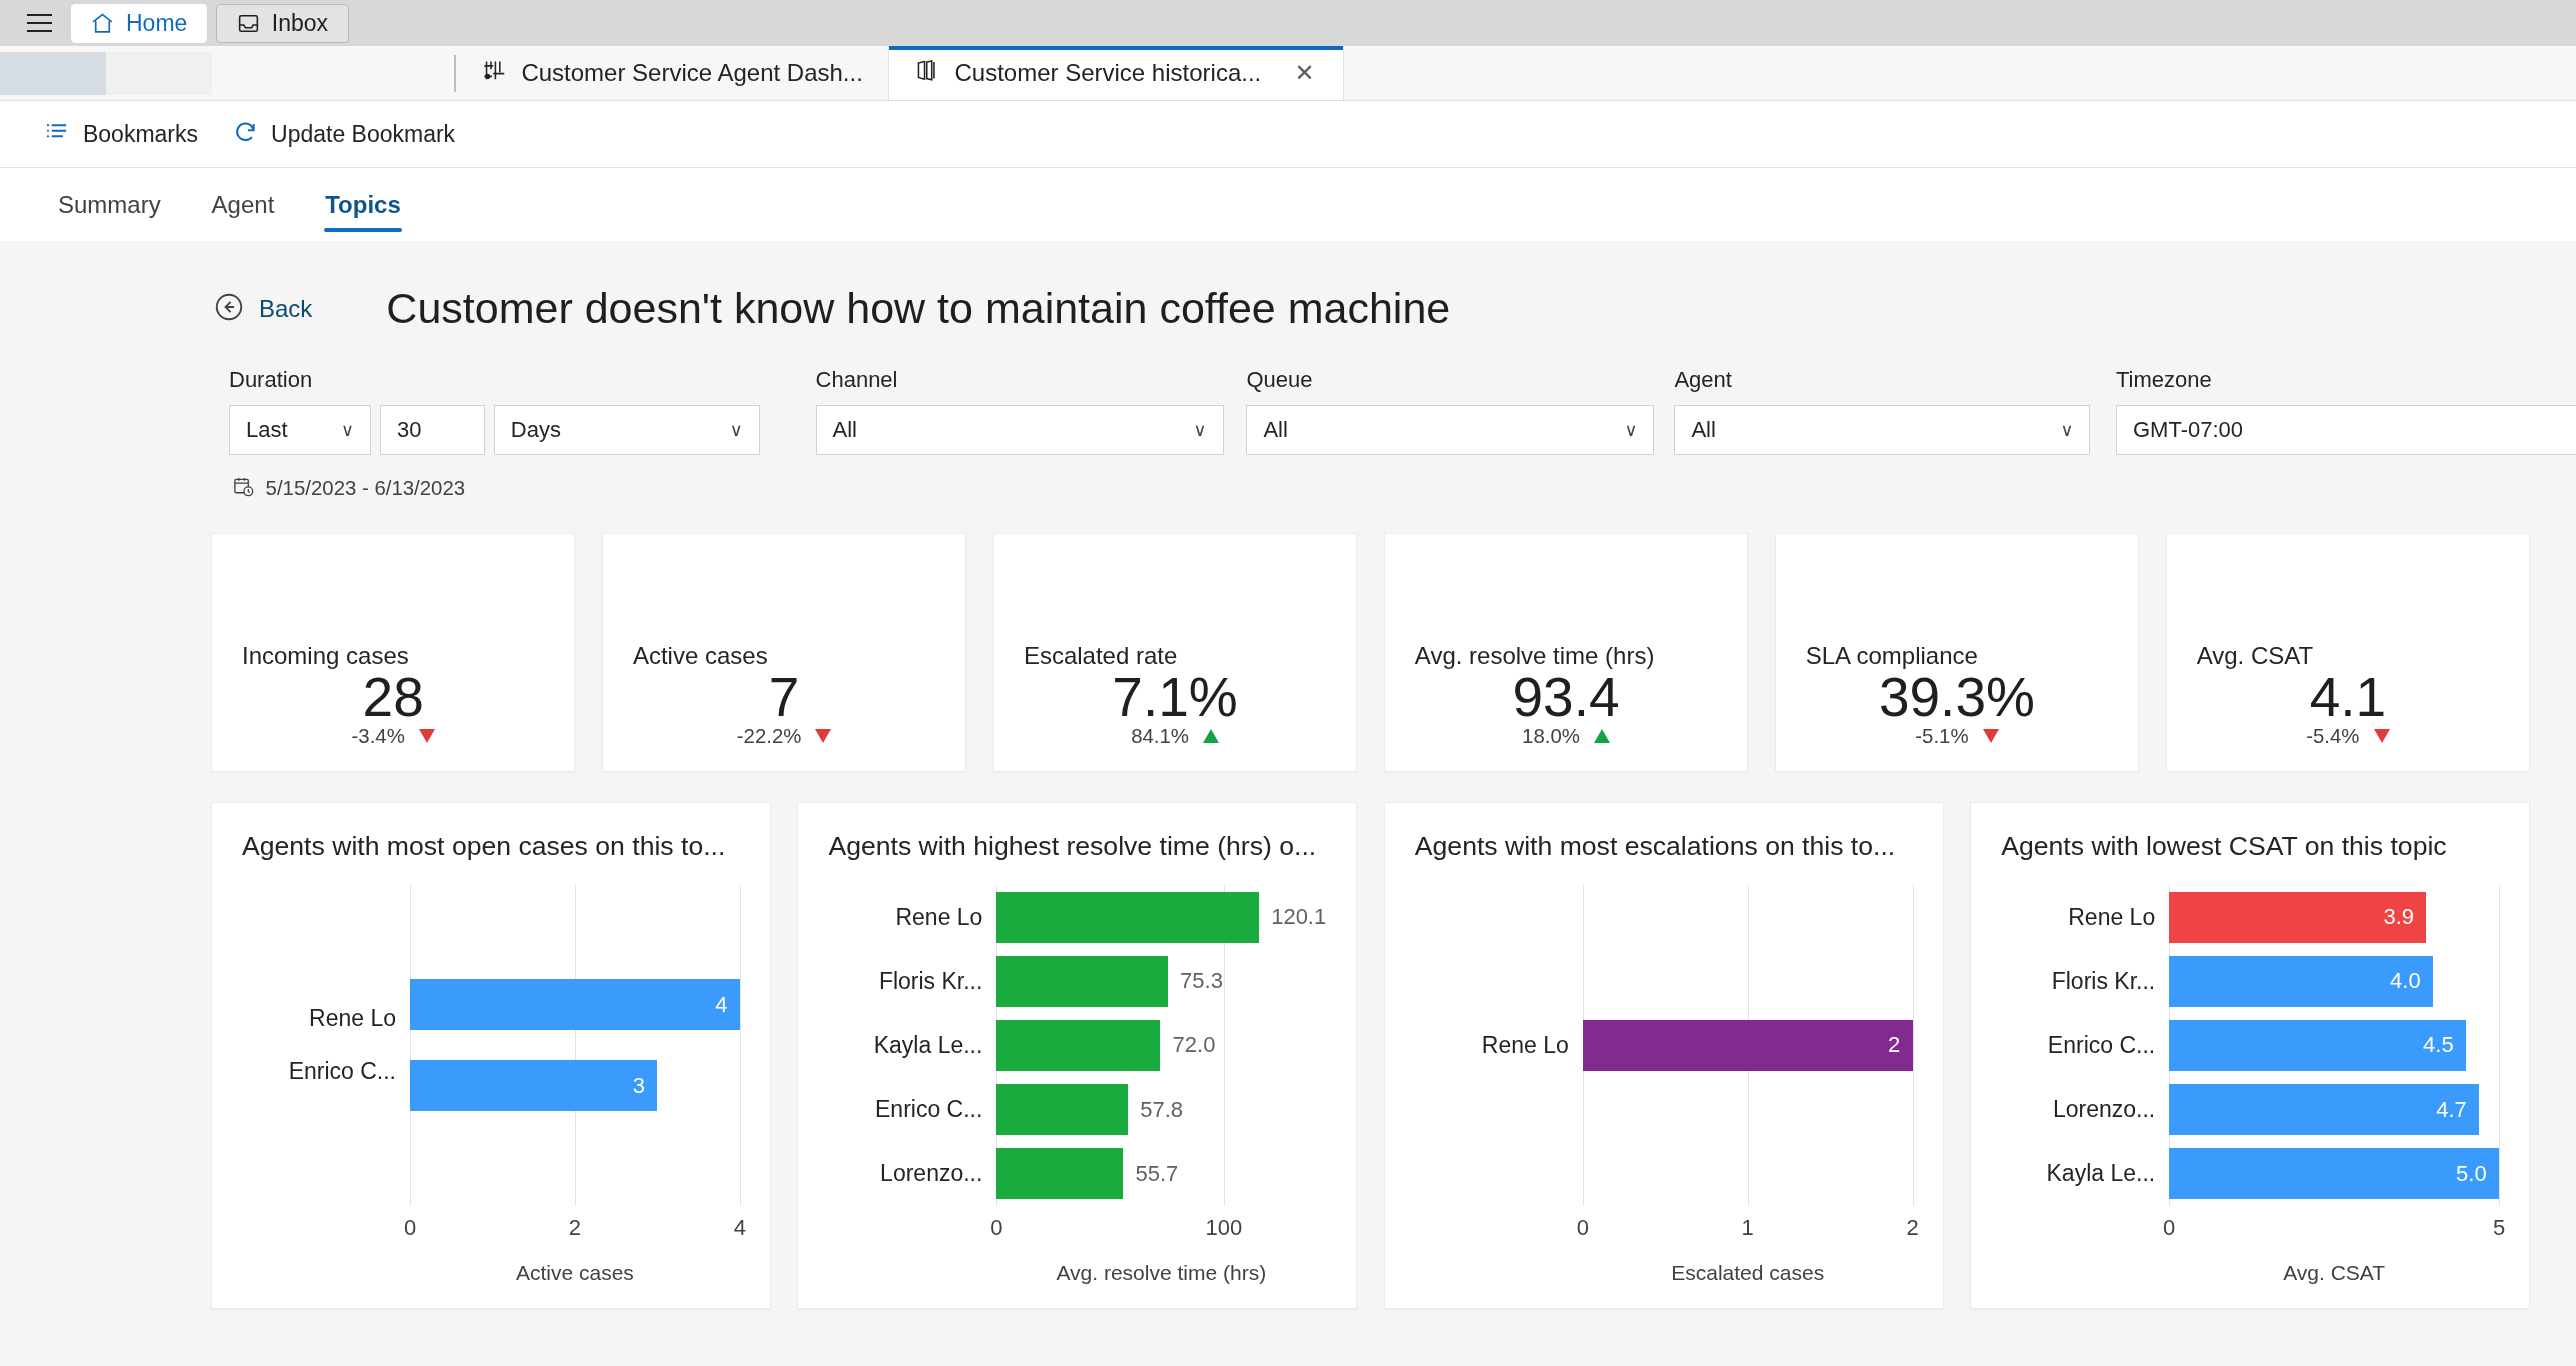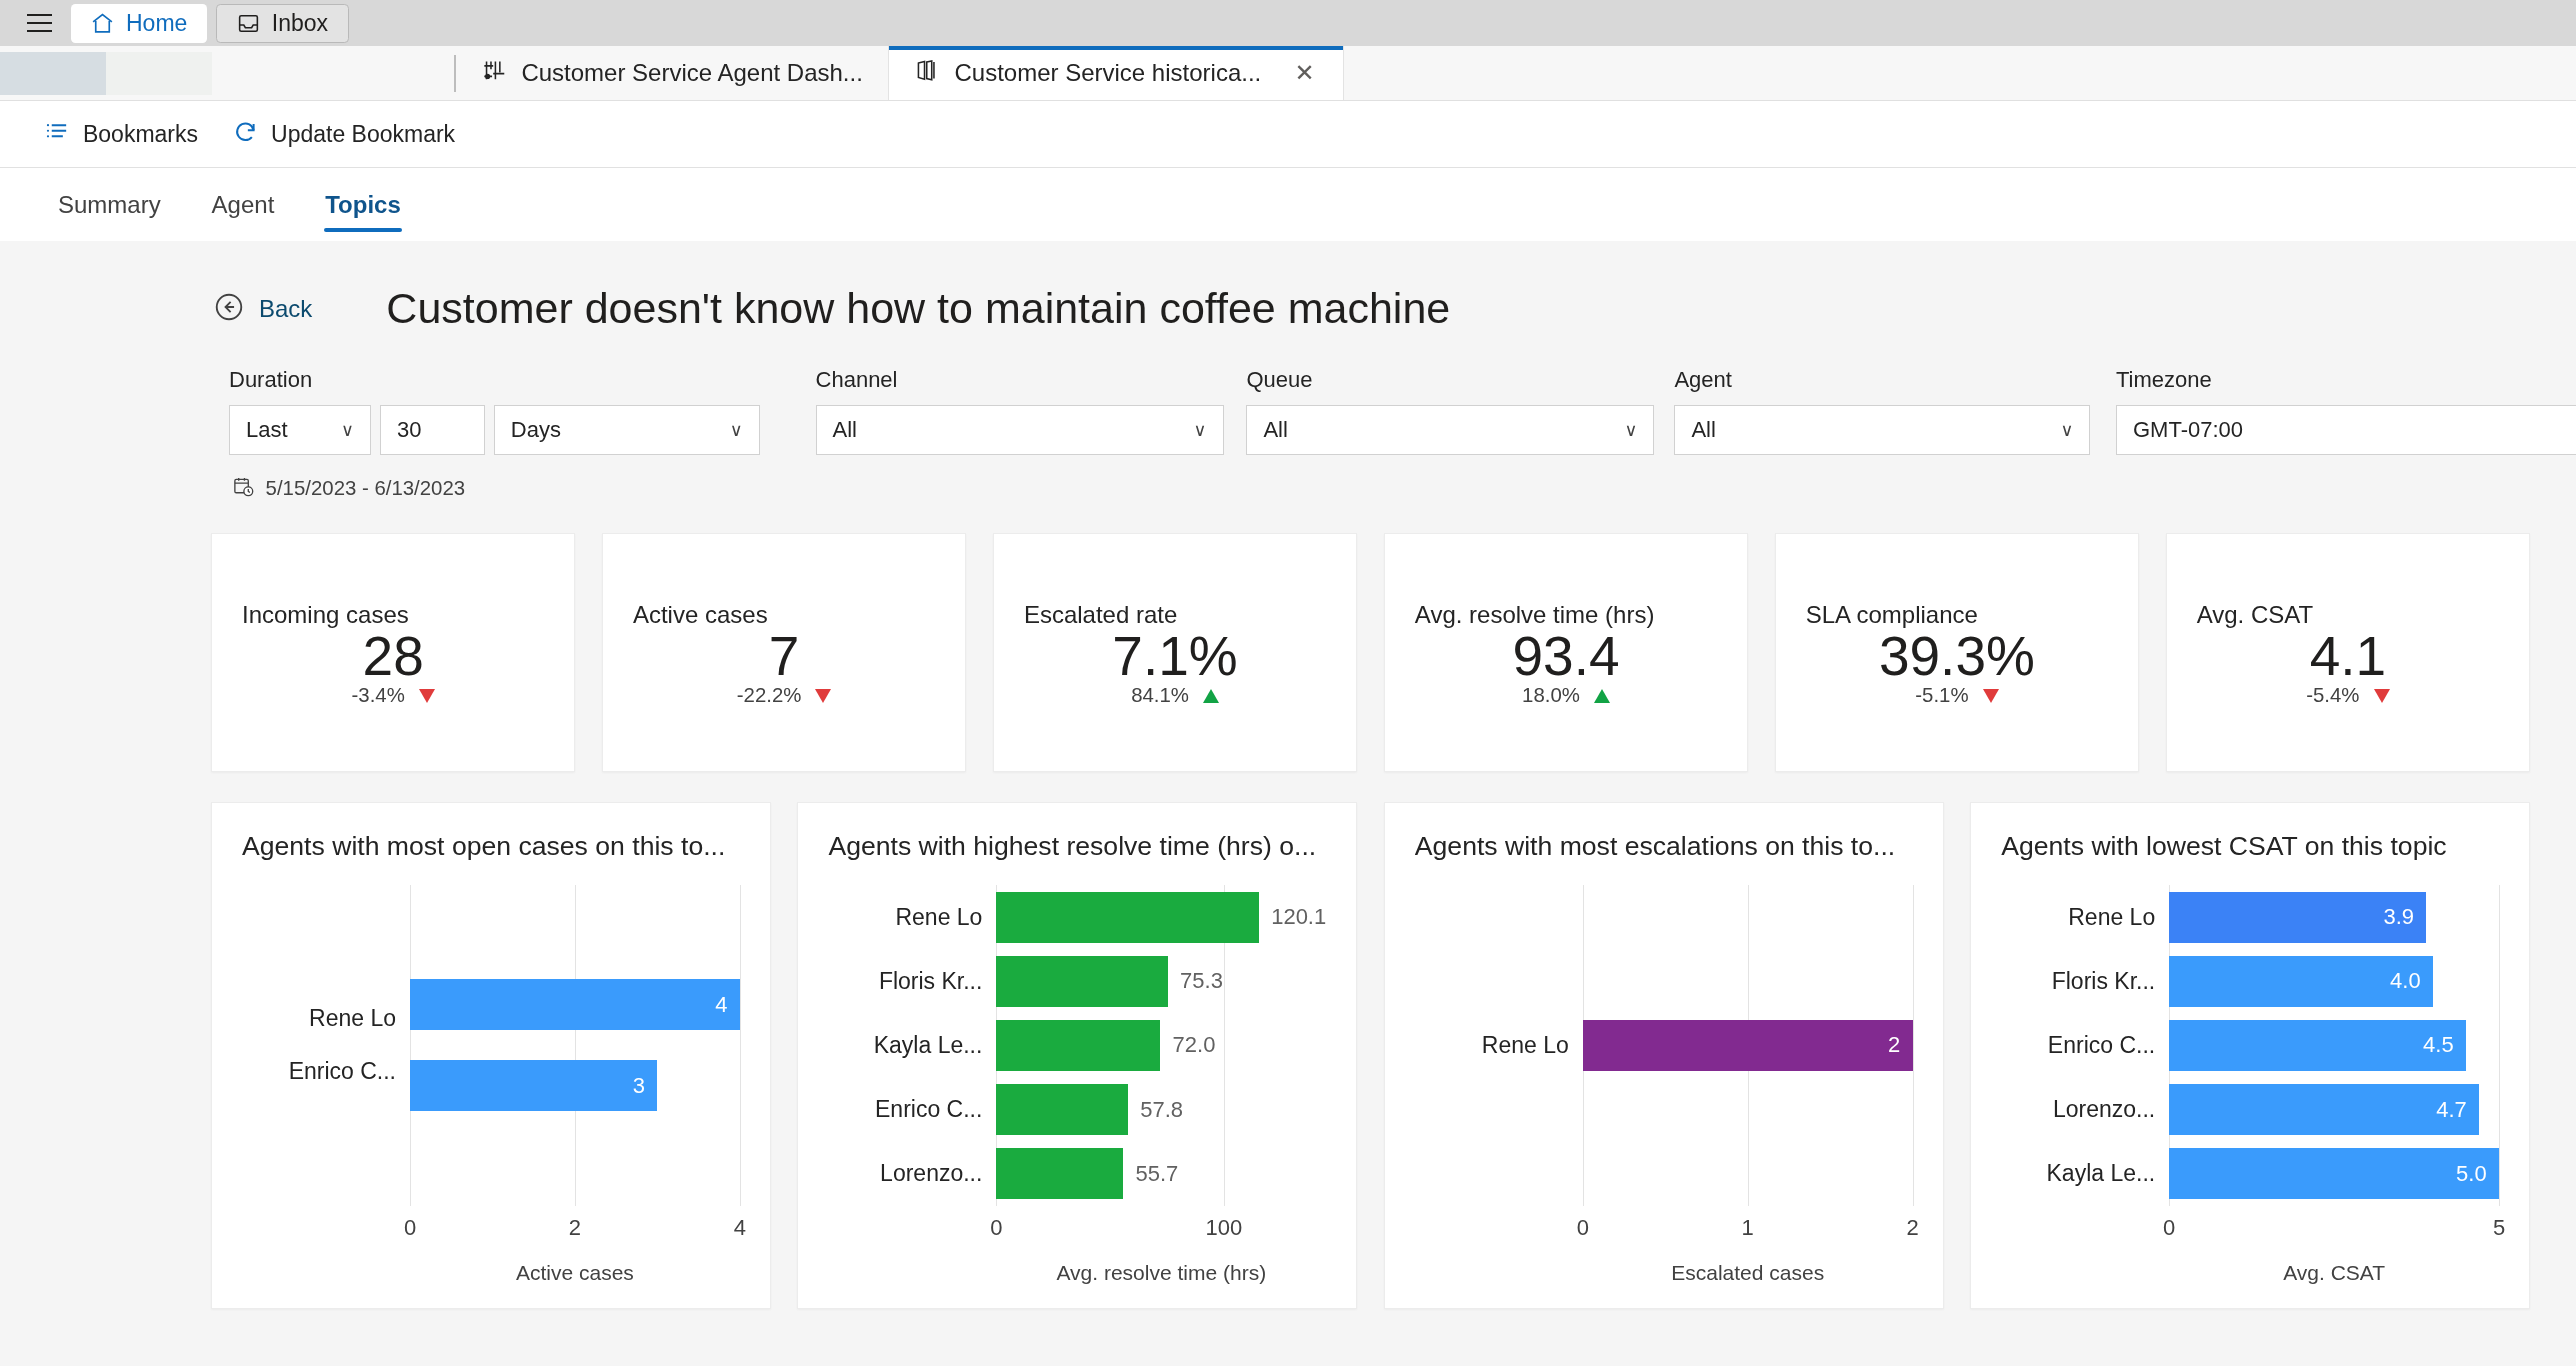--- a/index.html
+++ b/index.html
@@ -173,21 +173,21 @@
     gap: 26.6px;
     padding: 30px 46px 0 211px;
   }
   .kpi {
     flex: 1;
     background: #ffffff;
     border: 0.9px solid #ececec;
     height: 239px;
     padding: 26.6px 30px 23px 30px;
     display: flex; flex-direction: column;
-    justify-content: center;
+    justify-content: flex-end;
     box-shadow: 0 0.9px 1.8px rgba(0,0,0,0.04);
   }
   .kpi-title { font-size: 24px; color: #242424; }
   .kpi-value {
     font-size: 55px; color: #201f1e;
     text-align: center; line-height: 1;
     font-weight: normal;
   }
   .kpi-delta {
     display: flex; align-items: center; justify-content: center;
@@ -612,21 +612,21 @@
             <div class="catlabel">Enrico C...</div>
             <div class="catlabel">Lorenzo...</div>
             <div class="catlabel">Kayla Le...</div>
           </div>
           <div class="bars" style="--jc: space-around; gap: 0px;">
             <div class="gridlines">
               <div class="gl" style="position: absolute; left: 0%;"></div>
               <div class="gl" style="position: absolute; left: 100%;"></div>
             </div>
             <div class="barwrap">
-              <div class="bar" style="background: #3b82f6; width: 78%;">
+              <div class="bar" style="background: #ef4444; width: 78%;">
                 <span>3.9</span>
               </div>
             </div>
             <div class="barwrap">
               <div class="bar" style="background: rgb(58, 155, 252); width: 80%;">
                 <span>4.0</span>
               </div>
             </div>
             <div class="barwrap">
               <div class="bar" style="background: rgb(58, 155, 252); width: 90%;">

